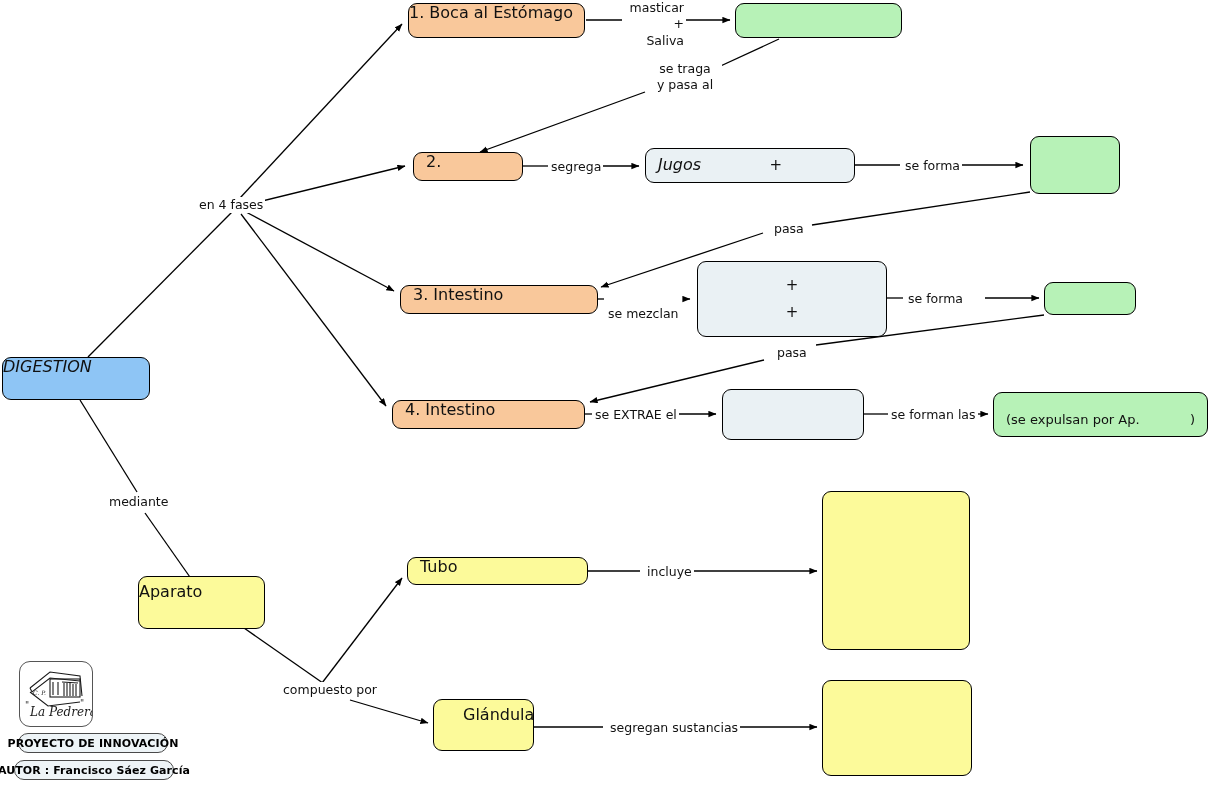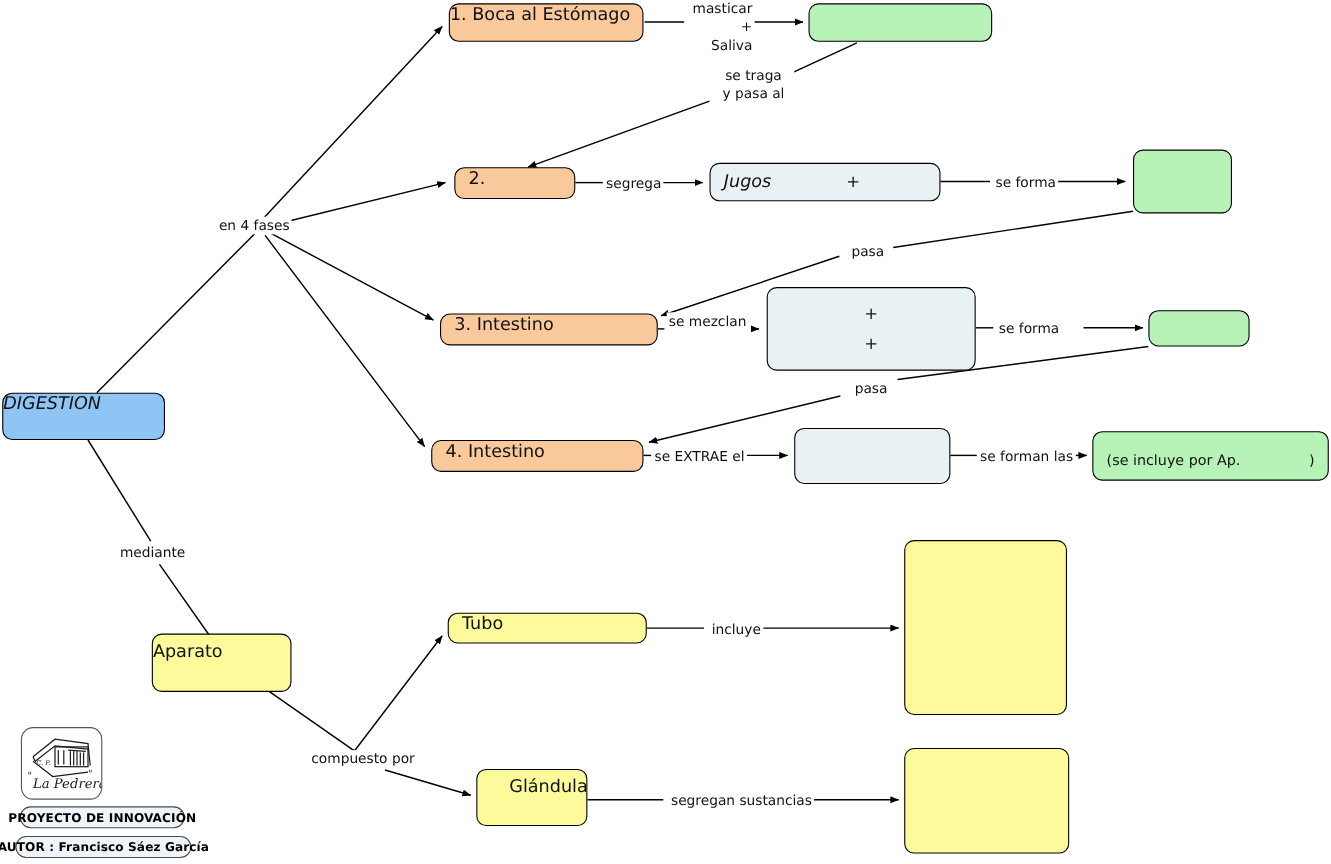--- a/index.html
+++ b/index.html
@@ -229,21 +229,21 @@
   <div class="node-box orange" style="left:392px; top:400px; width:193px; height:29px;">
     <span class="node-label al-left pad-l12">4. Intestino</span>
   </div>
 
   <div class="node-box pale" style="left:722px; top:389px; width:142px; height:51px;">
     <span class="node-label al-center"></span>
   </div>
 
   <div class="node-box green" style="left:993px; top:392px; width:215px; height:45px;">
     <div class="split-row">
-      <span class="node-label small">(se incluye por Ap.</span>
+      <span class="node-label small">(se expulsan por Ap.</span>
       <span class="node-label small">)</span>
     </div>
   </div>
 
   <div class="node-box yellow" style="left:138px; top:576px; width:127px; height:53px;">
     <span class="node-label al-top pad-t6">Aparato</span>
   </div>
 
   <div class="node-box yellow" style="left:407px; top:557px; width:181px; height:28px;">
     <span class="node-label al-left pad-l12">Tubo</span>
@@ -269,21 +269,21 @@
 
   <div class="edge-label multiline" style="left:648px; top:61px; width:70px;">se traga
 y pasa al</div>
 
   <div class="edge-label" style="left:549px; top:159px;">segrega</div>
 
   <div class="edge-label" style="left:903px; top:158px;">se forma</div>
 
   <div class="edge-label" style="left:772px; top:221px;">pasa</div>
 
-  <div class="edge-label" style="left:606px; top:284px;">se mezclan</div>
+  <div class="edge-label" style="left:606px; top:306px;">se mezclan</div>
 
   <div class="edge-label" style="left:906px; top:291px;">se forma</div>
 
   <div class="edge-label" style="left:775px; top:345px;">pasa</div>
 
   <div class="edge-label" style="left:593px; top:407px;">se EXTRAE el</div>
 
   <div class="edge-label" style="left:889px; top:407px;">se forman las</div>
 
   <div class="edge-label" style="left:107px; top:494px;">mediante</div>

